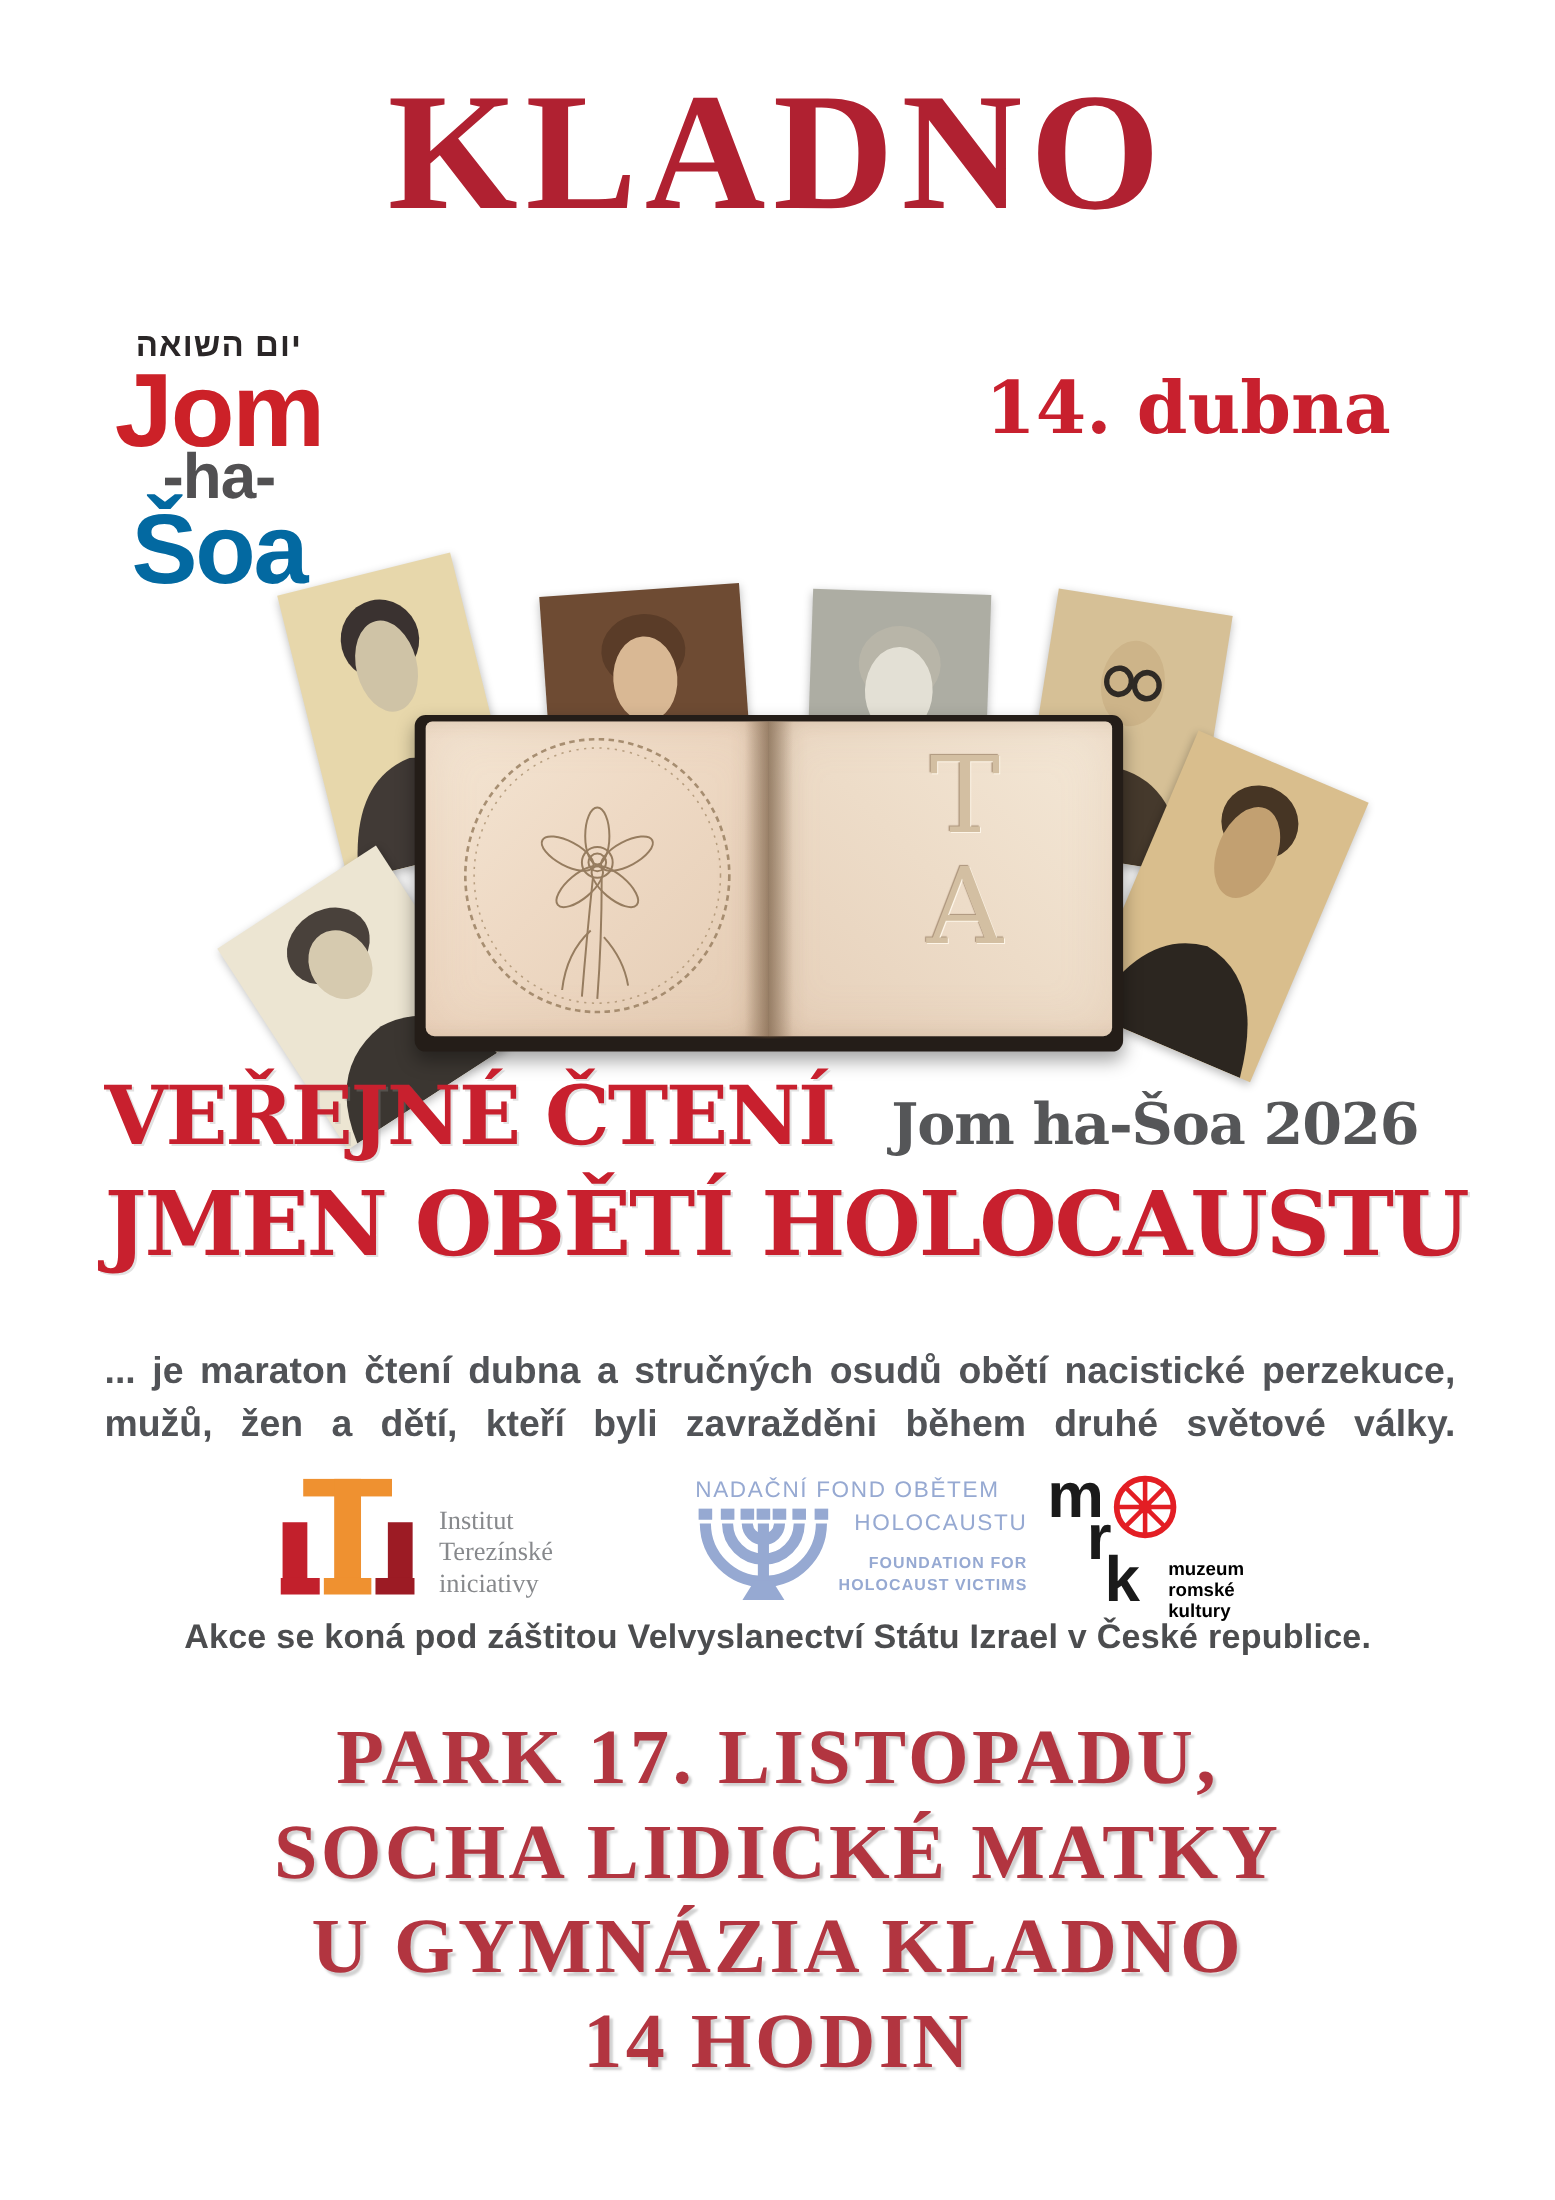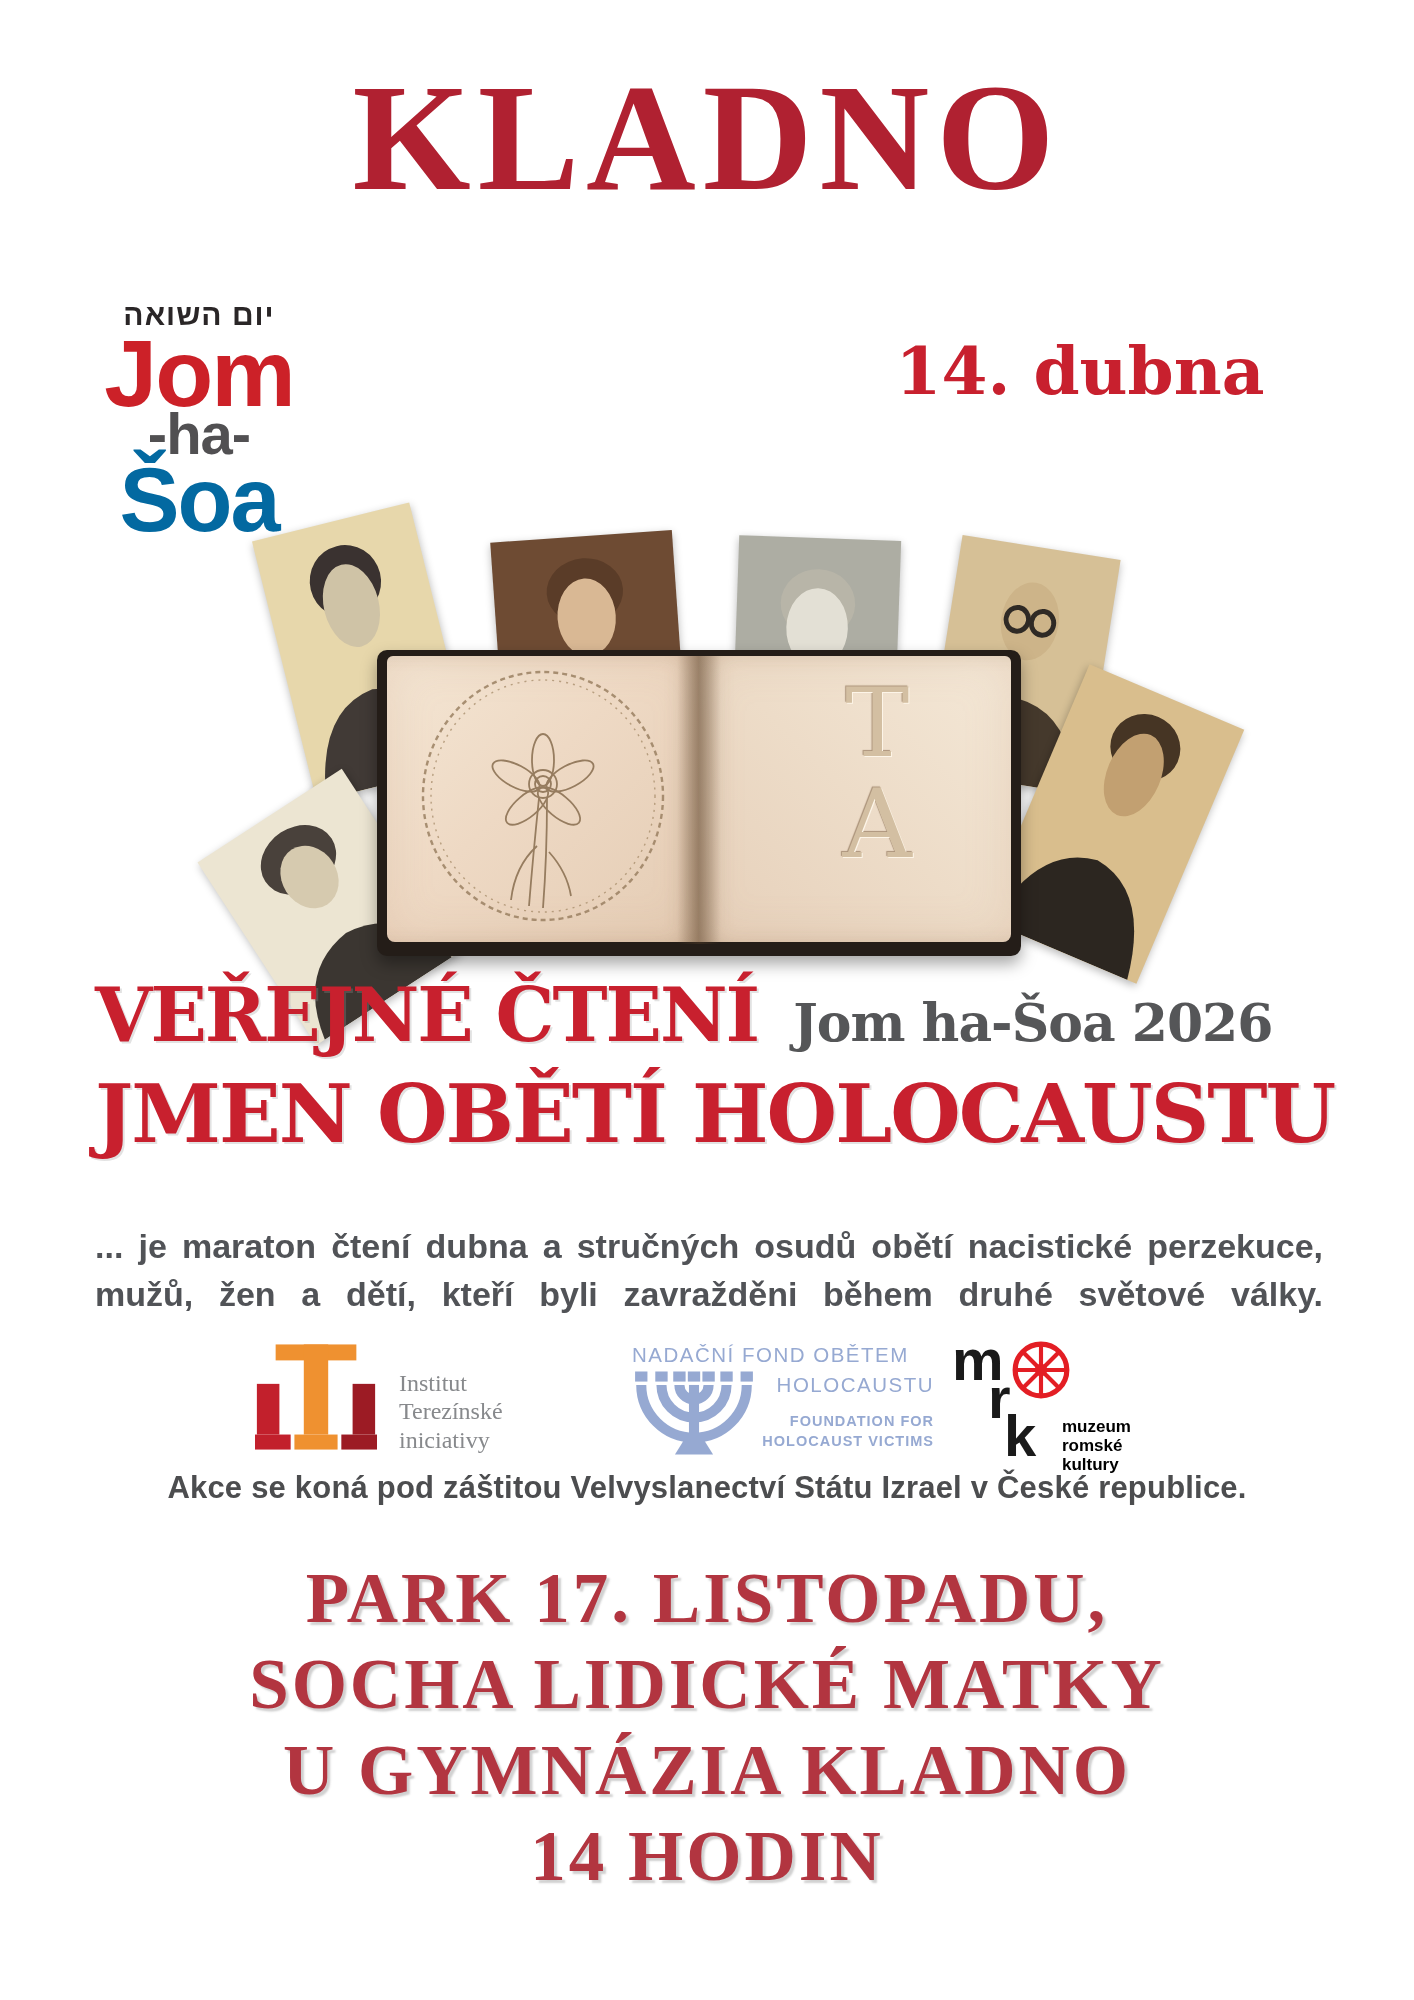--- a/index.html
+++ b/index.html
@@ -48,21 +48,21 @@
     box-shadow:inset 20px 0 24px -12px rgba(120,90,60,.45),inset 0 0 46px rgba(195,150,120,.22);}
   .gutter{position:absolute;left:50%;top:0;bottom:8px;width:44px;transform:translateX(-50%);
     background:linear-gradient(to right,rgba(90,66,44,0) 0%,rgba(90,66,44,.38) 50%,rgba(90,66,44,0) 100%);}
   .wreath{position:absolute;inset:0;}
   .emboss-col{position:absolute;left:46%;top:6%;text-align:center;
     font-family:"DejaVu Serif",serif;font-size:96px;line-height:1.05;color:#d3bfa2;
     text-shadow:1px 1px 0 #fdf5e8,-1px -1px 1px #ab937a;}
 
   
   .headline{position:absolute;left:95px;top:972px;width:1232px;}
-  .hl-row1{display:flex;align-items:baseline;gap:35px;}
+  .hl-row1{display:flex;align-items:baseline;gap:52px;}
   .hl-red1{font-family:"DejaVu Serif",serif;font-weight:700;font-size:74px;color:#c8202e;
     letter-spacing:-2px;white-space:nowrap;text-shadow:2px 2px 0 rgba(150,150,150,.28);}
   .hl-gray{font-family:"DejaVu Serif",serif;font-weight:700;font-size:52px;color:#555658;
     letter-spacing:-1px;white-space:nowrap;}
   .hl-red2{font-family:"DejaVu Serif",serif;font-weight:700;font-size:81px;color:#c8202e;
     letter-spacing:-2px;white-space:nowrap;margin-top:8px;text-shadow:2px 2px 0 rgba(150,150,150,.28);}
 
   
   .desc{position:absolute;left:95px;top:1222px;width:1228px;color:#515357;
     font-size:34px;font-weight:600;line-height:1.42;}

